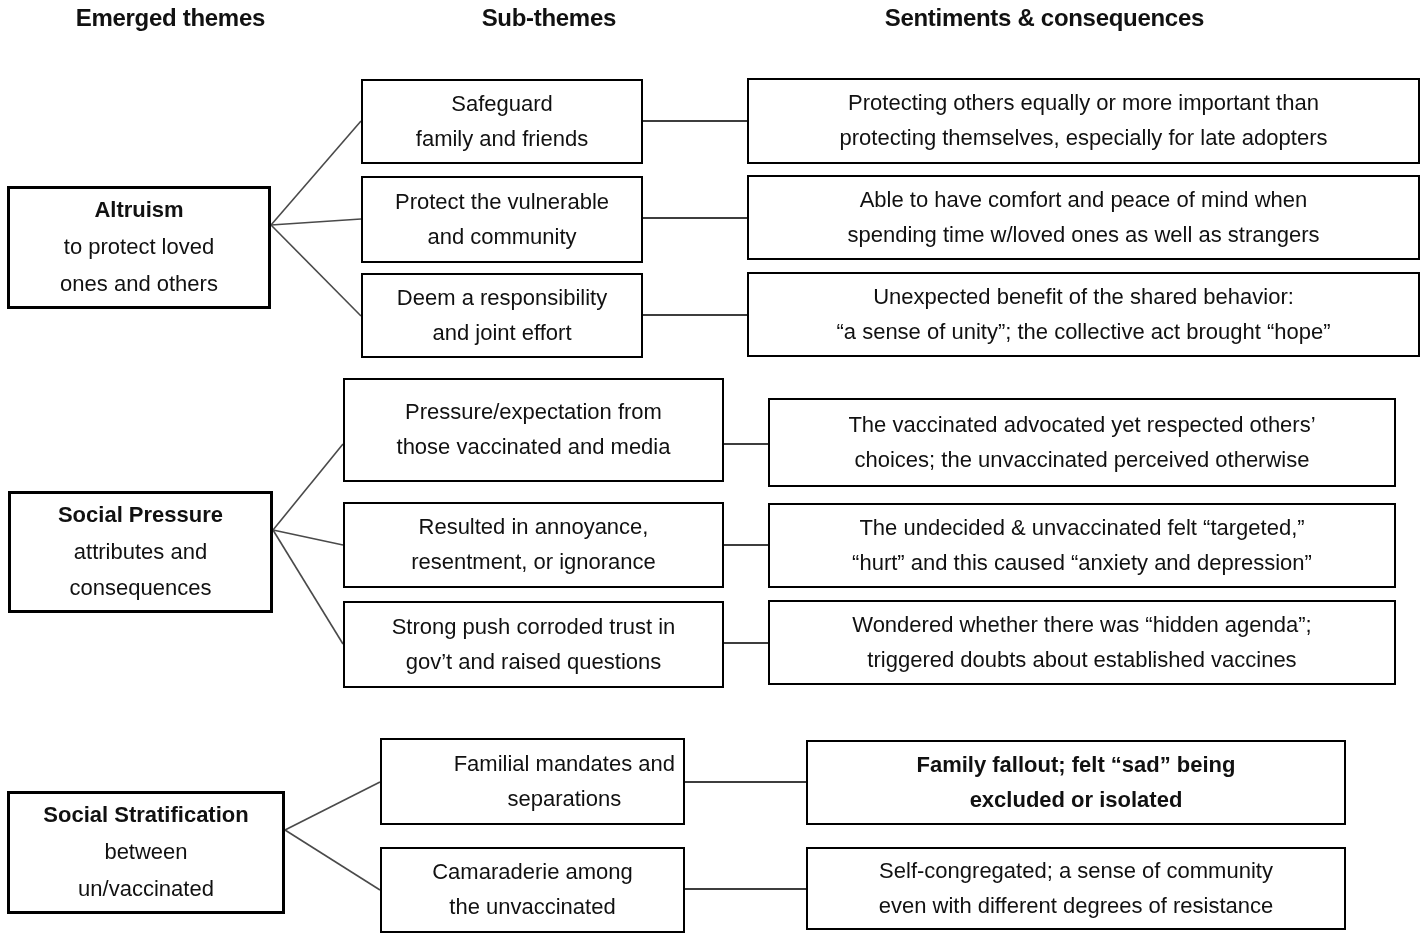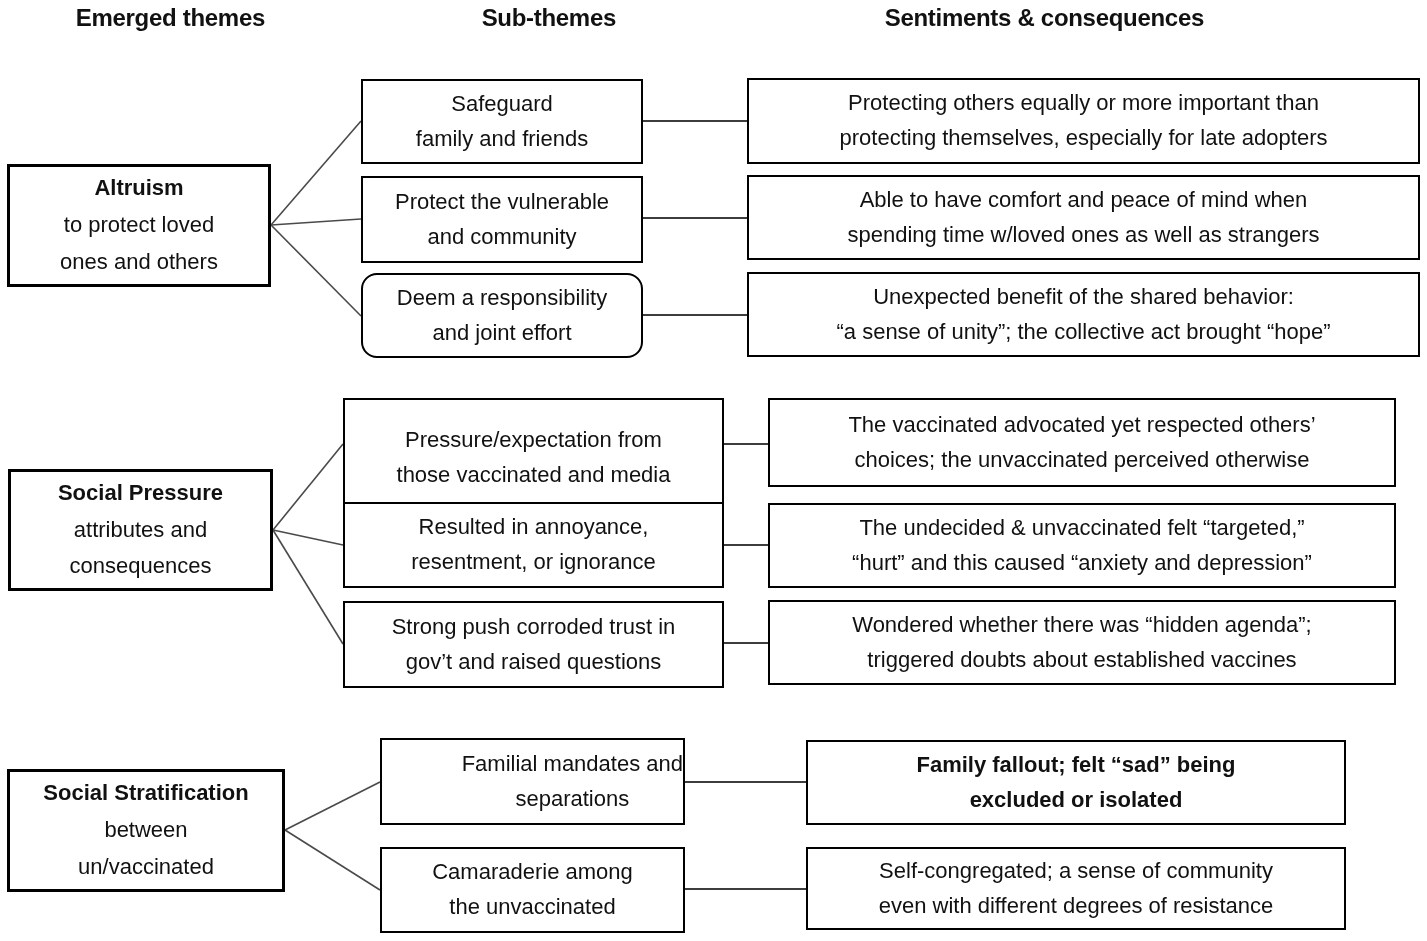--- a/index.html
+++ b/index.html
@@ -34,23 +34,23 @@
     box-sizing: border-box;
     background: #ffffff;
     border: 2px solid #000000;
     display: flex;
     flex-direction: column;
     align-items: center;
     justify-content: center;
     text-align: center;
     font-size: 22px;
     line-height: 1.58;
-    padding: 2px 0;
+    padding: 2px 8px;
   }
-  .box.theme { border-width: 3px; line-height: 1.68; }
+  .box.theme { border-width: 3px; line-height: 1.68; margin-top: 22px; }
   .theme-title { font-weight: bold; }
   .pre { white-space: pre-line; }
 </style>
 </head>
 <body>
 
 <div class="canvas">
 
   <svg class="connectors" viewBox="0 0 1427 941" xmlns="http://www.w3.org/2000/svg">
 
@@ -88,21 +88,21 @@
   </div>
 
   <div class="box" style="left:361px; top:79px; width:282px; height:85px;">
     <div class="pre">Safeguard
 family and friends</div>
   </div>
   <div class="box" style="left:361px; top:176px; width:282px; height:87px;">
     <div class="pre">Protect the vulnerable
 and community</div>
   </div>
-  <div class="box" style="left:361px; top:273px; width:282px; height:85px;border-radius:16px;">
+  <div class="box" style="left:361px; top:273px; width:282px; height:85px;">
     <div class="pre">Deem a responsibility
 and joint effort</div>
   </div>
 
   <div class="box" style="left:747px; top:78px; width:673px; height:86px;">
     <div class="pre">Protecting others equally or more important than
 protecting themselves, especially for late adopters</div>
   </div>
   <div class="box" style="left:747px; top:175px; width:673px; height:85px;">
     <div class="pre">Able to have comfort and peace of mind when
@@ -112,21 +112,21 @@
     <div class="pre">Unexpected benefit of the shared behavior:
 “a sense of unity”; the collective act brought “hope”</div>
   </div>
 
   <div class="box theme" style="left:8px; top:469px; width:265px; height:122px;">
     <div class="theme-title">Social Pressure</div>
     <div class="pre">attributes and
 consequences</div>
   </div>
 
-  <div class="box" style="left:343px; top:398px; width:381px; height:120px;">
+  <div class="box" style="left:343px; top:378px; width:381px; height:104px;">
     <div class="pre">Pressure/expectation from
 those vaccinated and media</div>
   </div>
   <div class="box" style="left:343px; top:502px; width:381px; height:86px;">
     <div class="pre">Resulted in annoyance,
 resentment, or ignorance</div>
   </div>
   <div class="box" style="left:343px; top:601px; width:381px; height:87px;">
     <div class="pre">Strong push corroded trust in
 gov’t and raised questions</div>

